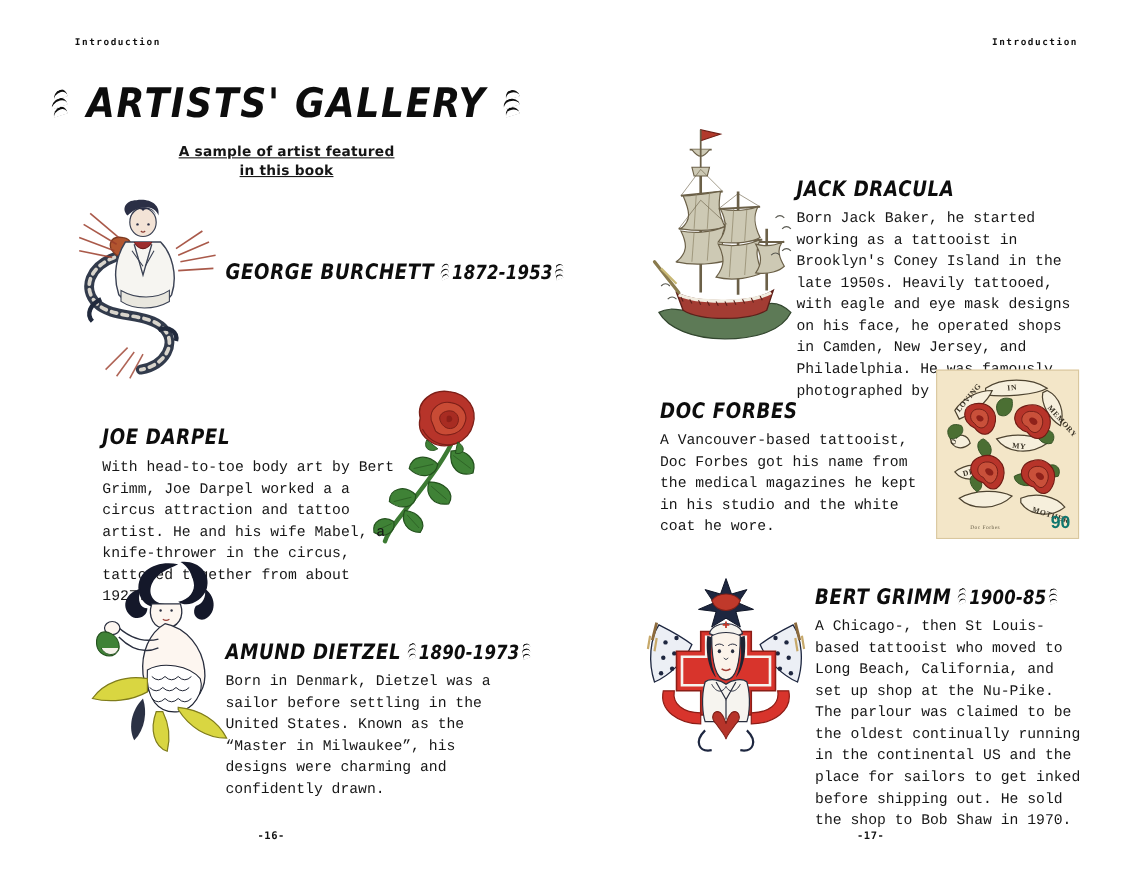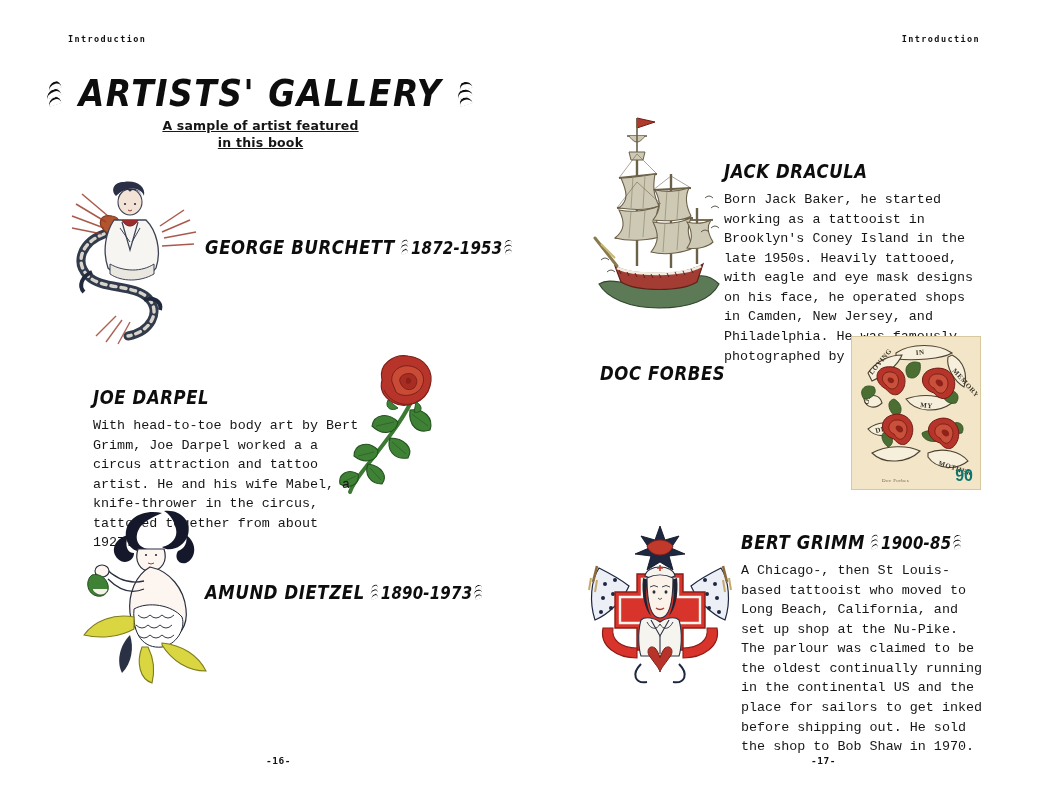--- a/index.html
+++ b/index.html
@@ -19,21 +19,20 @@
   .spread {
     position: absolute;
     inset: 0;
     display: flex;
   }
   .page {
     position: relative;
     width: 521px;
     height: 800px;
     box-sizing: border-box;
-    padding-left: 32px;
   }
 
   
   .running-head {
     position: absolute;
     top: 34px;
     font-family: "DejaVu Sans Mono", "Liberation Mono", monospace;
     font-size: 8.5px;
     letter-spacing: 1.4px;
     color: #111;
@@ -96,21 +95,21 @@
     border-top: 2.1px solid #0d0d0d;
     border-radius: 60% 40% 0 0 / 100% 100% 0 0;
   }
   .flourish i:nth-child(1) { top: 2px; left: 3px; transform: rotate(-16deg); }
   .flourish i:nth-child(2) { top: 9px; left: 1px; transform: rotate(-16deg); width: 15px;}
   .flourish i:nth-child(3) { top: 16px; left: 3px; transform: rotate(-16deg); }
   .flourish.right i { transform: rotate(-16deg) scaleX(-1); }
   .flourish.right i:nth-child(2) { transform: rotate(-16deg) scaleX(-1); }
 
   .gallery-sub {
-    margin-top: 4px;
+    margin-top: 16px;
     font-family: "DejaVu Sans", "Liberation Sans", sans-serif;
     font-size: 12.5px;
     font-weight: 700;
     line-height: 1.38;
     letter-spacing: 0.2px;
     color: #151515;
   }
 
   
   .entry {
@@ -378,20 +377,21 @@
               <i></i>
             </span>
           <span>1890-1973</span>
           <span class="flourish-sm right">
               <i></i>
               <i></i>
               <i></i>
             </span>
         </span>
       </div>
+      <div class="entry-body">Born in Denmark, Dietzel was a sailor before settling in the United States. Known as the “Master in Milwaukee”, his designs were charming and confidently drawn.</div>
     </div>
 
     <div class="folio">-16-</div>
   </div>
 
   <div class="page page-right">
 
     <div class="running-head">Introduction</div>
 
     <div class="art" style="left:72px; top:116px;">
@@ -539,20 +539,21 @@
         </g>
       </svg>
       <div style="position:absolute; right:7px; bottom:4px; font-family:Liberation Sans, sans-serif; font-size:16px; font-weight:700; color:#0f766e;">90</div>
       <div style="position:absolute; left:30px; bottom:6px; font-family:'Liberation Serif',serif; font-size:5px; color:#6a614a; letter-spacing:0.4px;">Doc Forbes</div>
     </div>
 
     <div class="entry" style="left:79px; top:364px; width:240px;">
       <div class="entry-name">
         <span>DOC FORBES</span>
       </div>
+      <div class="entry-body">A Vancouver-based tattooist, Doc Forbes got his name from the medical magazines he kept in his studio and the white coat he wore.</div>
     </div>
 
     <div class="art" style="left:64px; top:524px;">
       <svg width="150" height="165" viewBox="0 0 150 165" aria-hidden="true">
 
         <g>
           <path d="M14 44 C6 56 4 78 10 96 C24 90 38 76 44 62 C34 54 22 48 14 44 Z" fill="#eceff5" stroke="#1e2740" stroke-width="1.2"></path>
           <path d="M136 44 C144 56 146 78 140 96 C126 90 112 76 106 62 C116 54 128 48 136 44 Z" fill="#eceff5" stroke="#1e2740" stroke-width="1.2"></path>
           <g fill="#1e2740">
             <circle cx="20" cy="60" r="2"></circle>

